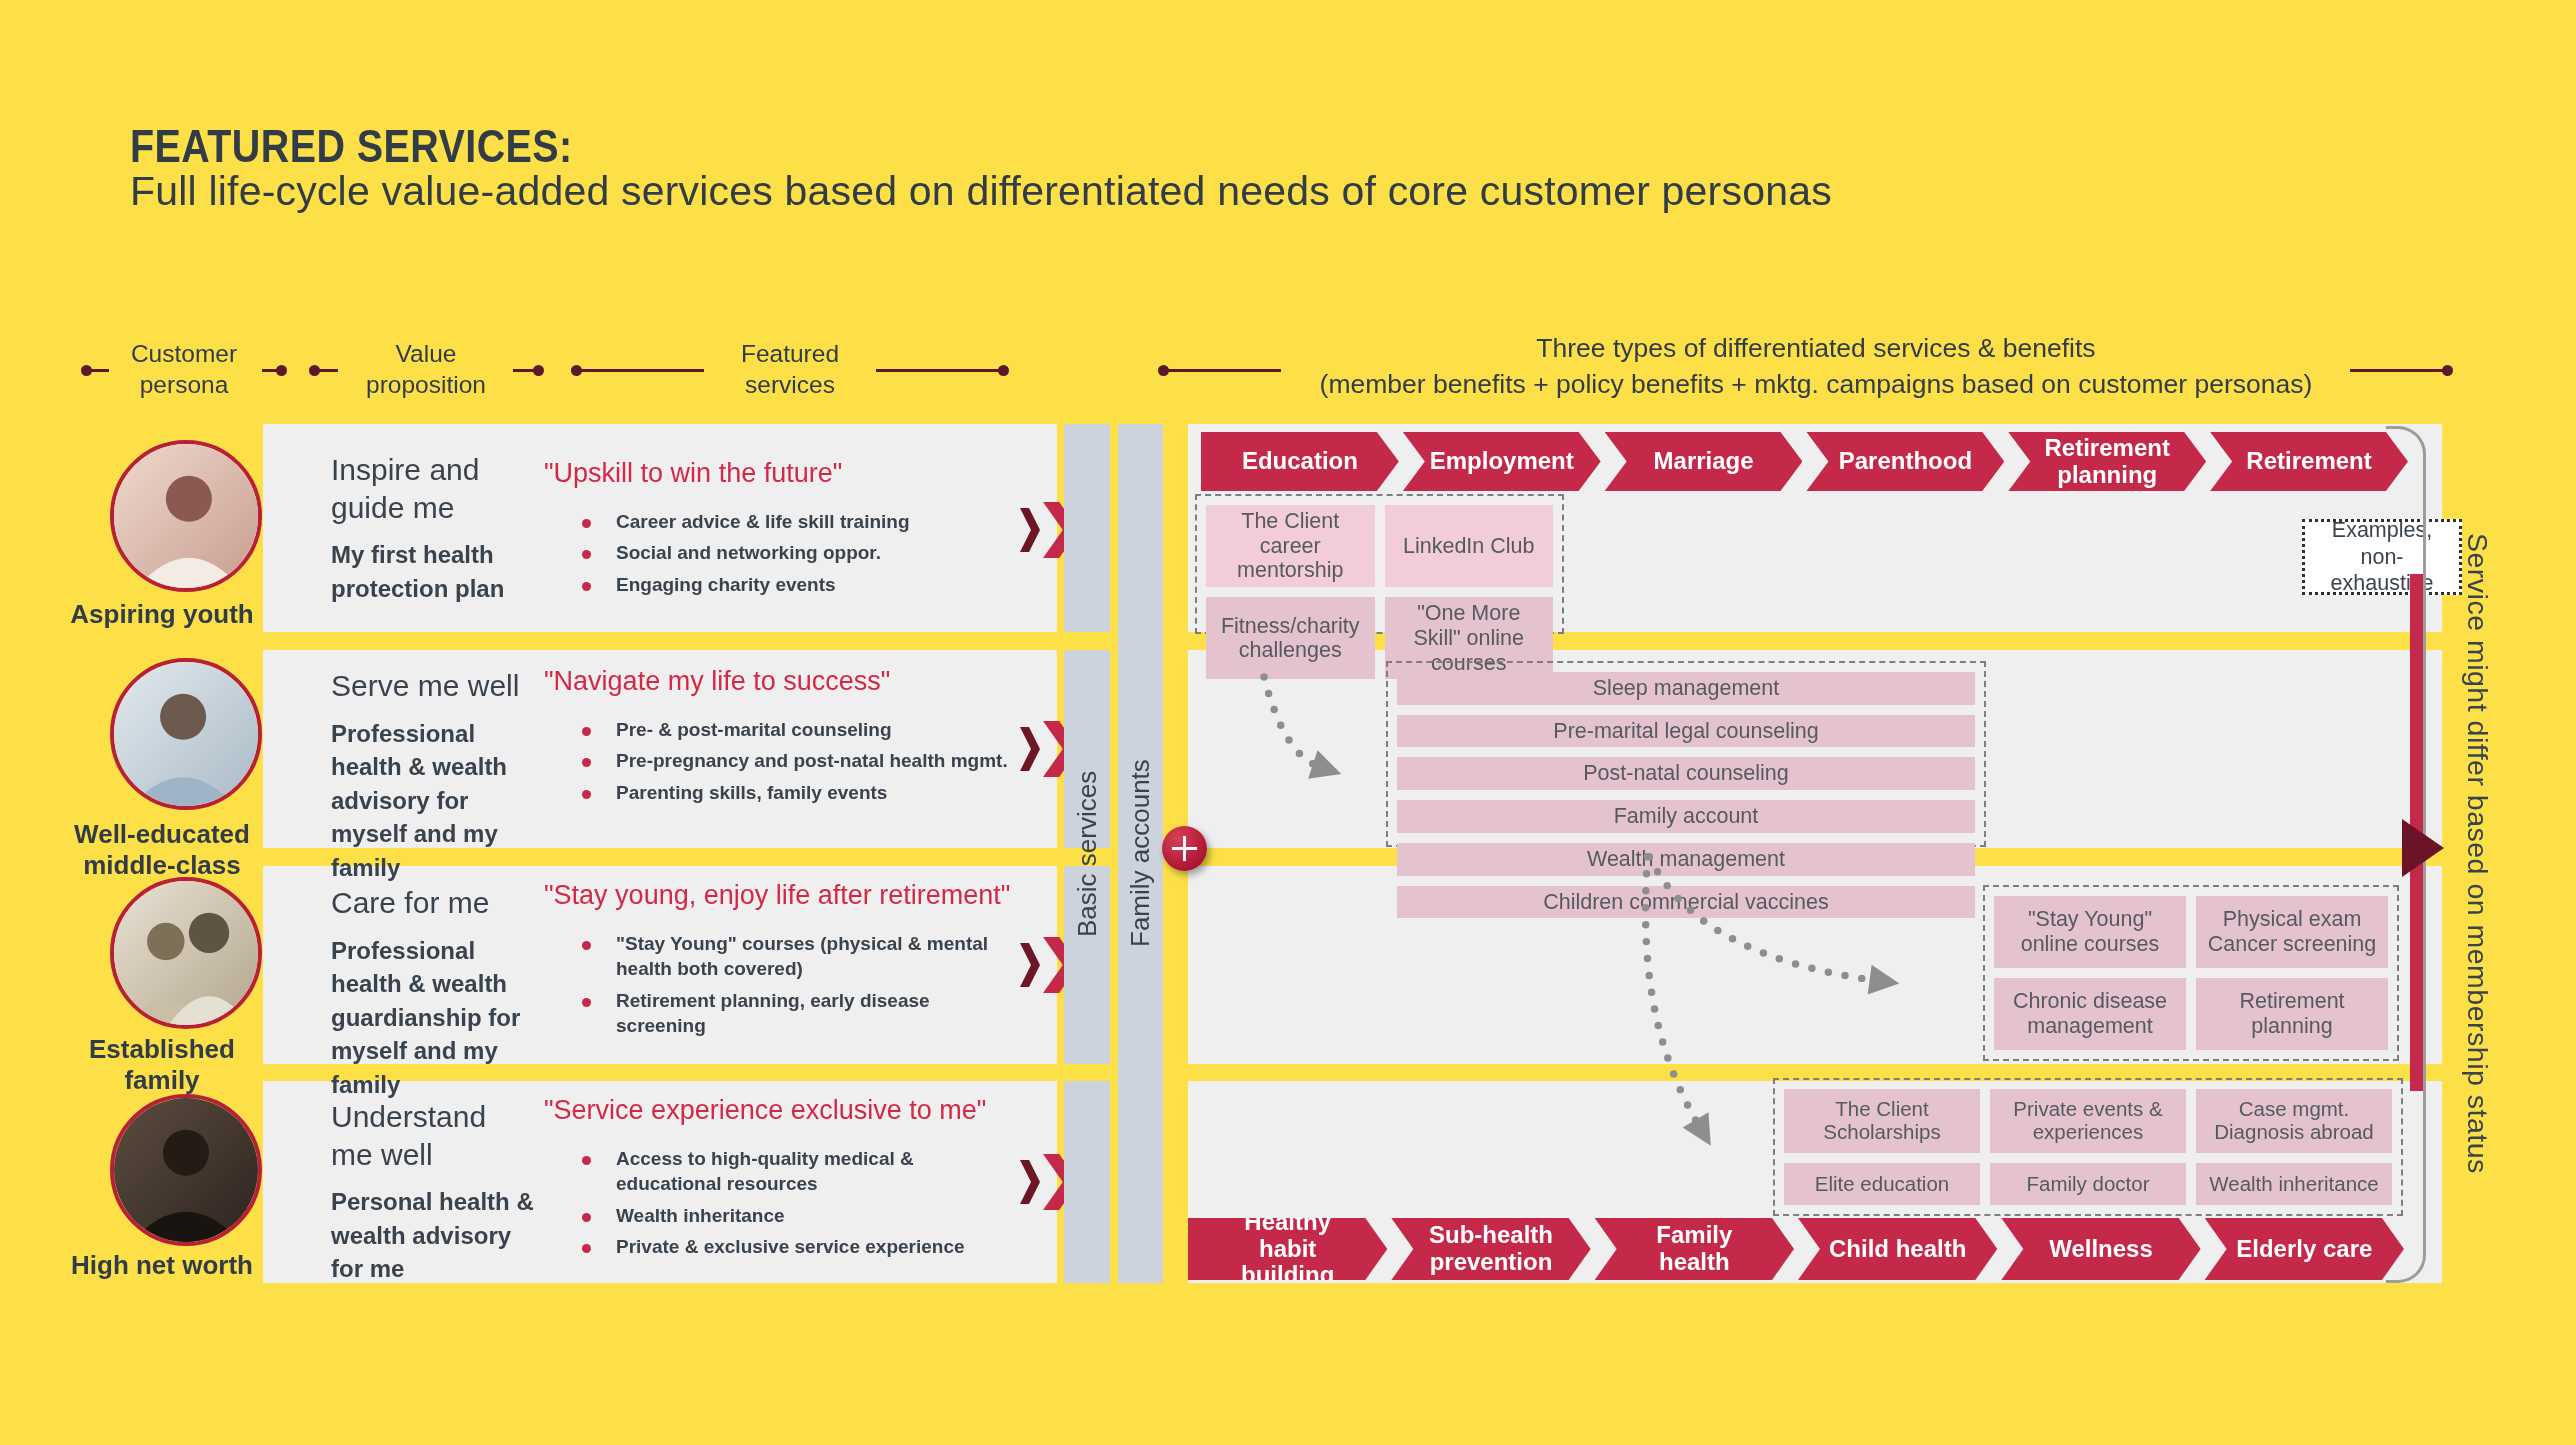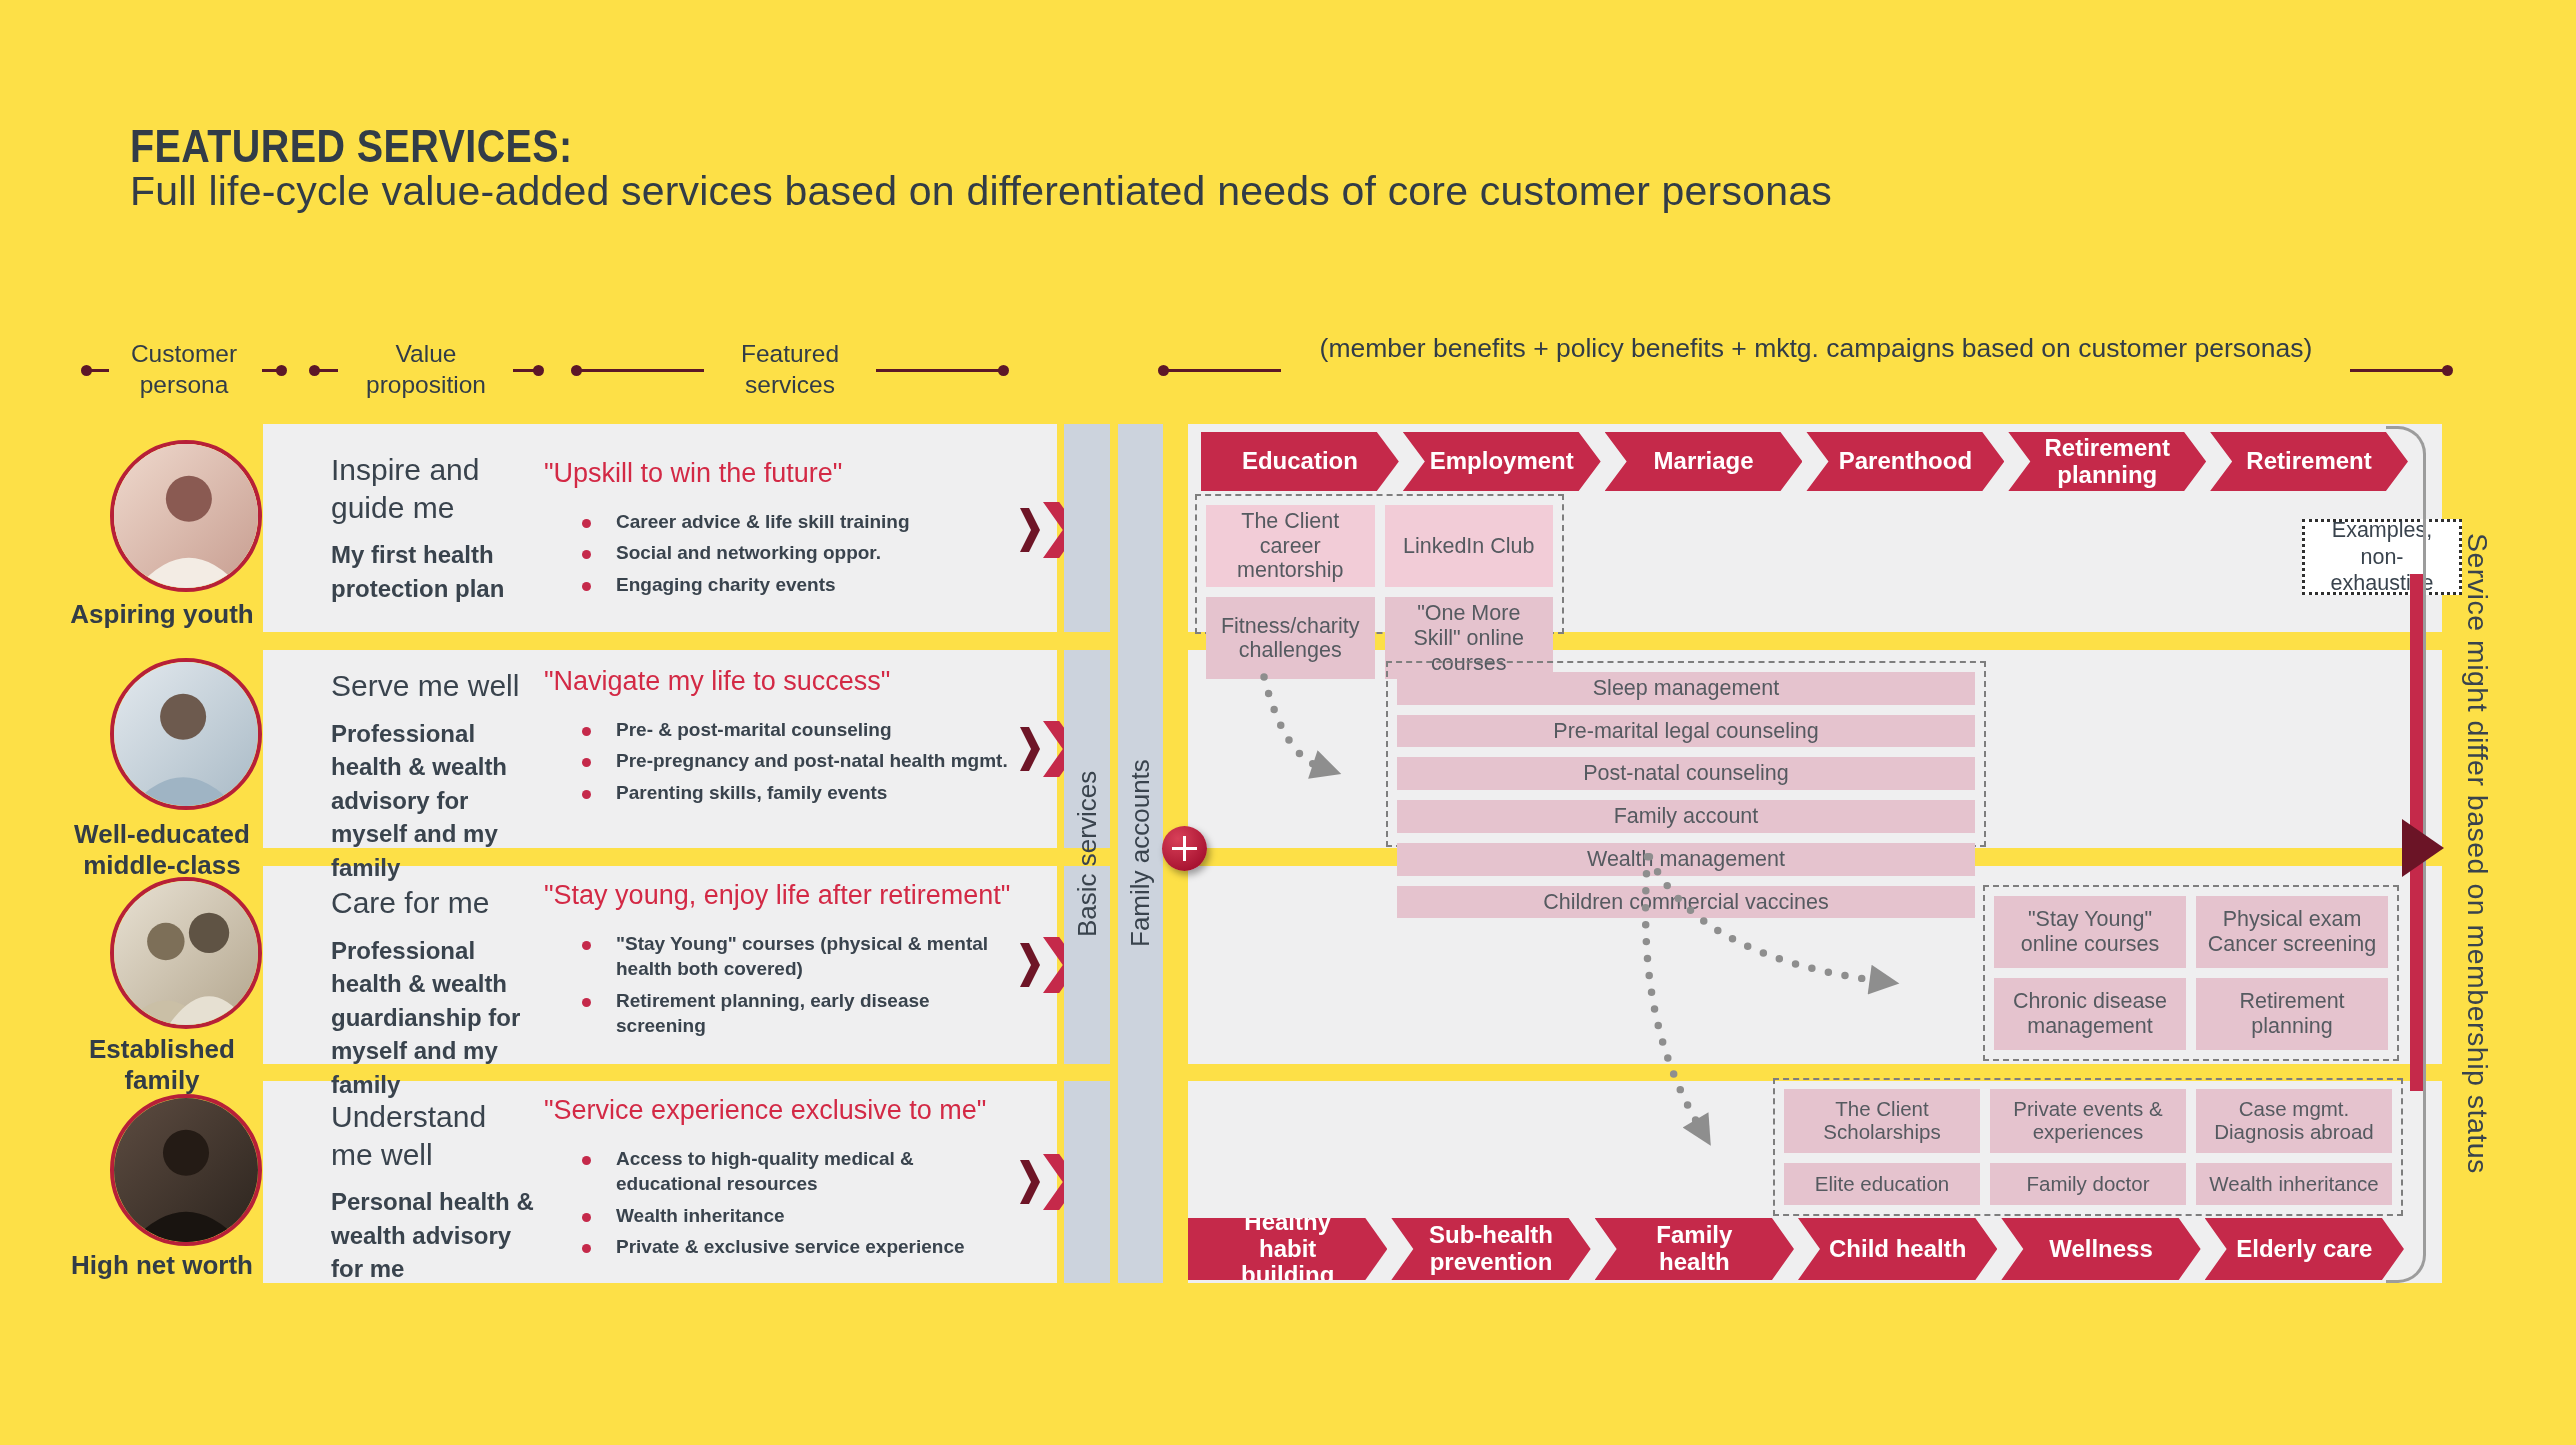--- a/index.html
+++ b/index.html
@@ -129,20 +129,21 @@
   <div class="dot" style="left:533px;top:365px"></div>
   <div class="dot" style="left:571px;top:365px"></div>
   <div class="lline" style="left:580px;top:369px;width:124px"></div>
   <div class="legend-label" style="left:702px;top:339px;width:176px">Featured services</div>
   <div class="lline" style="left:876px;top:369px;width:124px"></div>
   <div class="dot" style="left:998px;top:365px"></div>
 
   <div class="dot" style="left:1158px;top:365px"></div>
   <div class="lline" style="left:1166px;top:369px;width:115px"></div>
   <div class="rheader" style="left:1288px;top:331px;width:1056px">
+    <div>Three types of differentiated services &amp; benefits</div>
     <div>(member benefits + policy benefits + mktg. campaigns based on customer personas)</div>
   </div>
   <div class="lline" style="left:2350px;top:369px;width:94px"></div>
   <div class="dot" style="left:2442px;top:365px"></div>
 
   <div class="lrow y1"></div>
   <div class="lrow y2"></div>
   <div class="lrow y3"></div>
   <div class="lrow y4"></div>
   <div class="rrow y1"></div>

